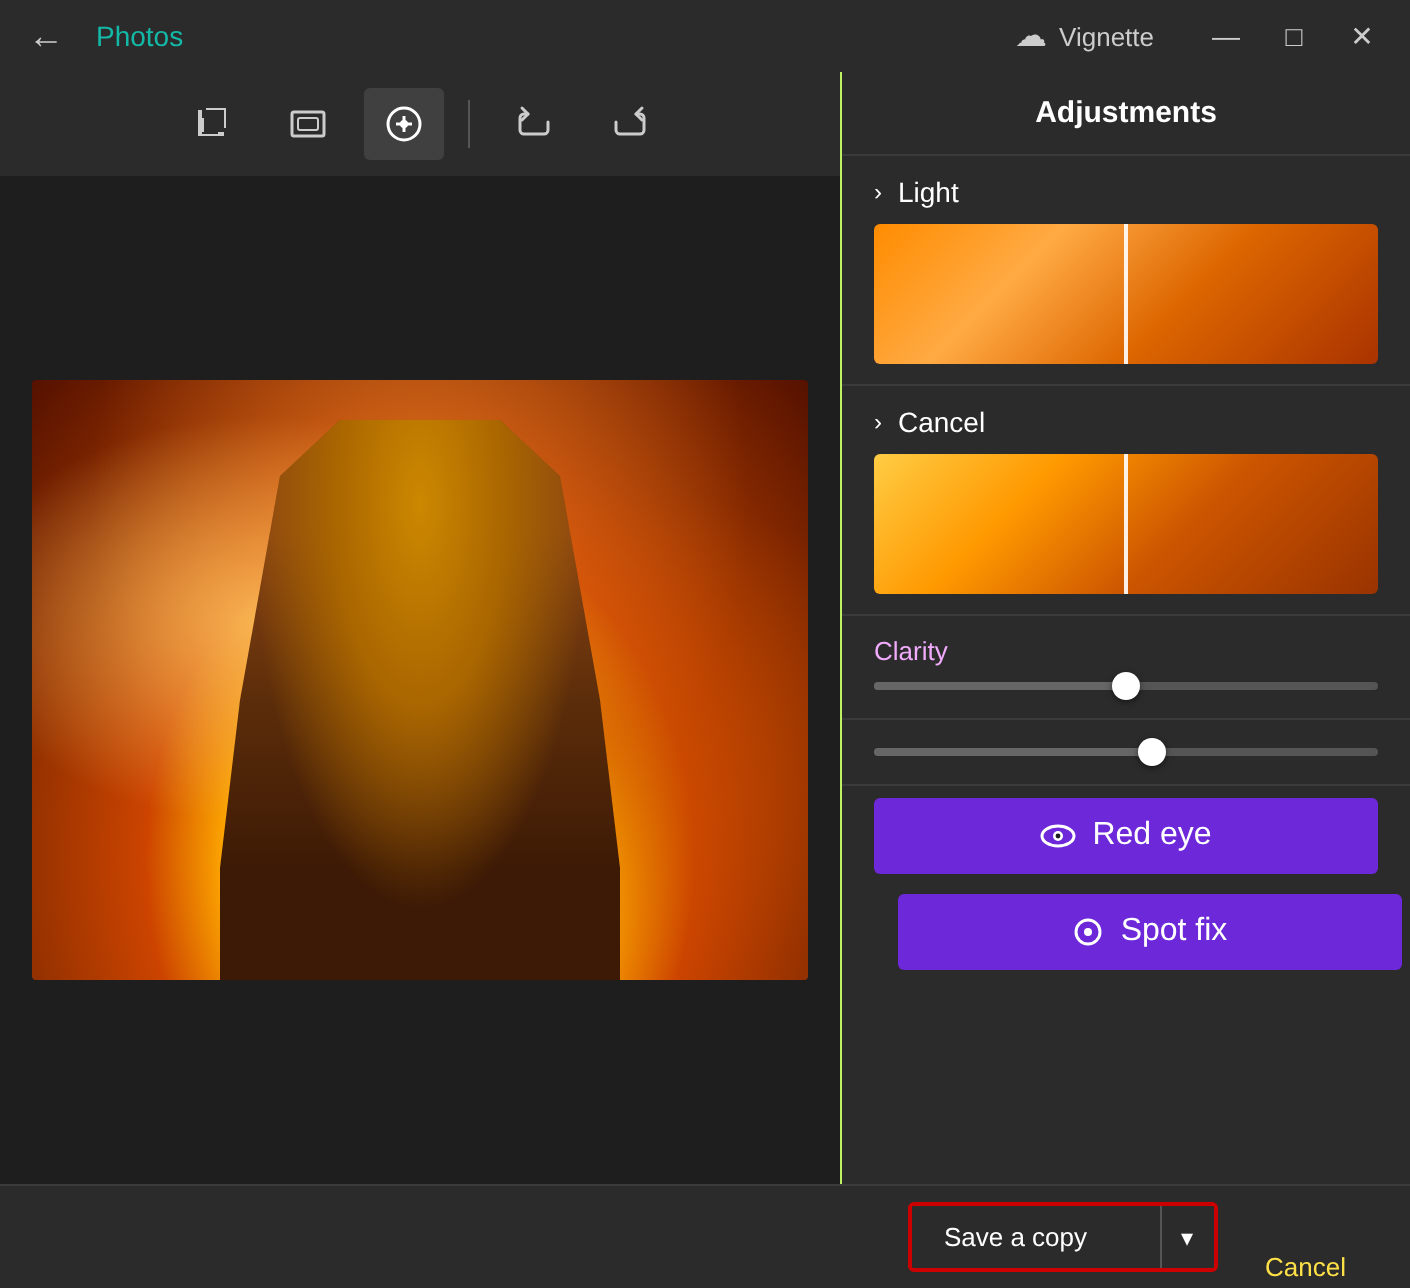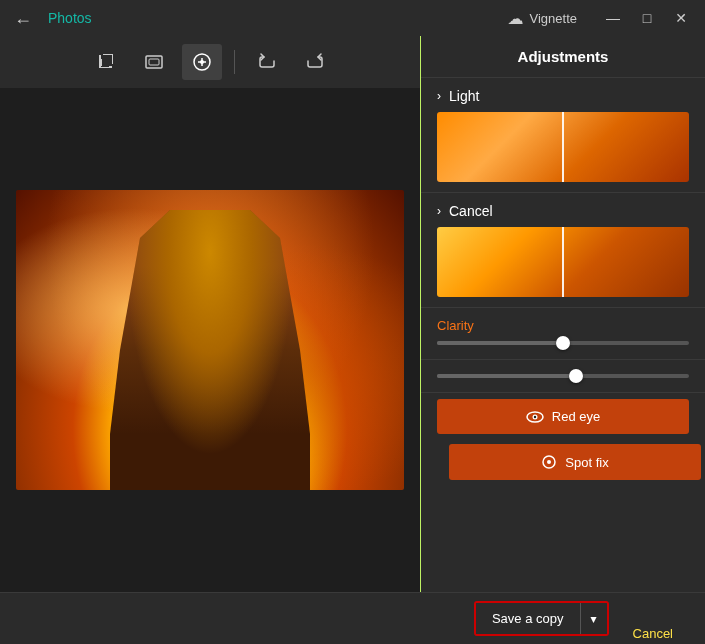--- a/index.html
+++ b/index.html
@@ -227,21 +227,21 @@
     }
 
     
     .slider-section {
       padding: 10px 16px;
       border-bottom: 1px solid #3a3a3a;
     }
     .slider-label {
       font-size: 13px;
       margin-bottom: 8px;
-      color: #f97316;
+      color: #f0abfc;
     }
     .slider-track {
       width: 100%;
       height: 4px;
       background: #555;
       border-radius: 2px;
       position: relative;
       margin: 4px 0;
     }
     .slider-fill {
@@ -260,25 +260,25 @@
       height: 14px;
       background: #fff;
       border-radius: 50%;
       box-shadow: 0 1px 3px rgba(0,0,0,0.5);
     }
 
     
     .action-btn {
       margin: 6px 16px;
       padding: 10px 12px;
-      background: #c2410c;
+      background: #6d28d9;
       border: none;
       border-radius: 3px;
       color: #fff;
-      font-size: 13px;
+      font-size: 16px;
       cursor: pointer;
       display: flex;
       align-items: center;
       justify-content: center;
       gap: 8px;
       width: calc(100% - 32px);
     }
 
     
     .bottom-bar {
@@ -291,20 +291,21 @@
       gap: 8px;
       border-top: 1px solid #3a3a3a;
       flex-shrink: 0;
     }
     .save-btn-group {
       display: flex;
       align-items: stretch;
       border: 2px solid #cc0000;
       border-radius: 3px;
       overflow: hidden;
+      gap: 20px;
     }
     .save-btn {
       background: #2b2b2b;
       border: none;
       color: #fff;
       padding: 8px 16px;
       font-size: 13px;
       cursor: pointer;
     }
     .save-dropdown {

